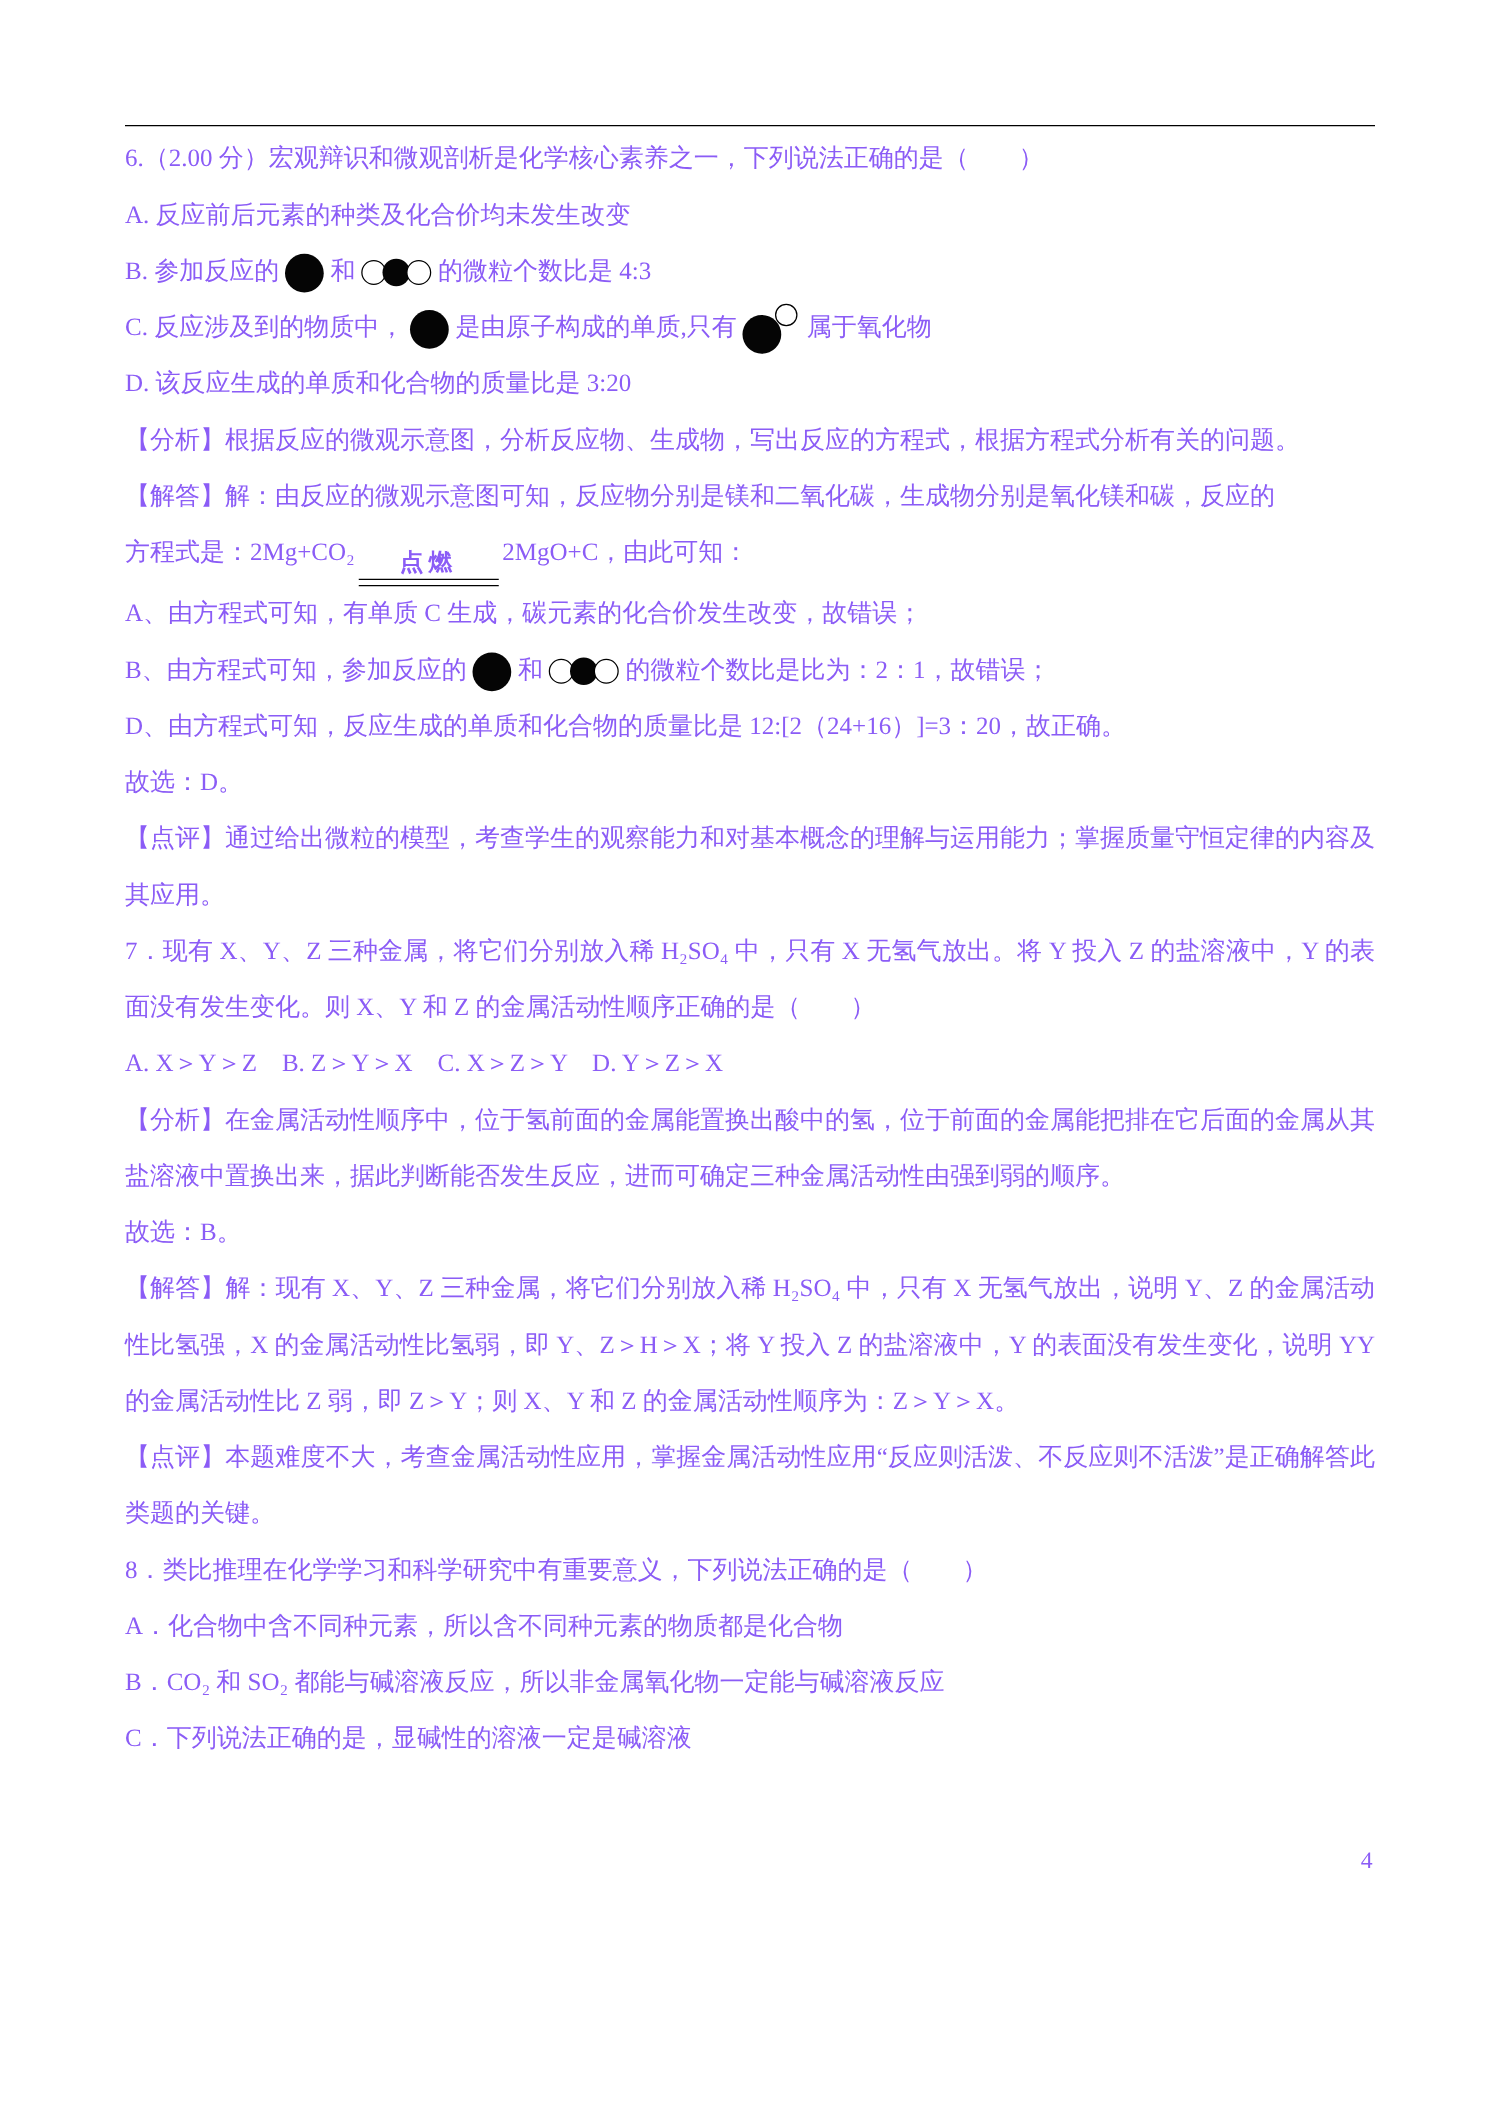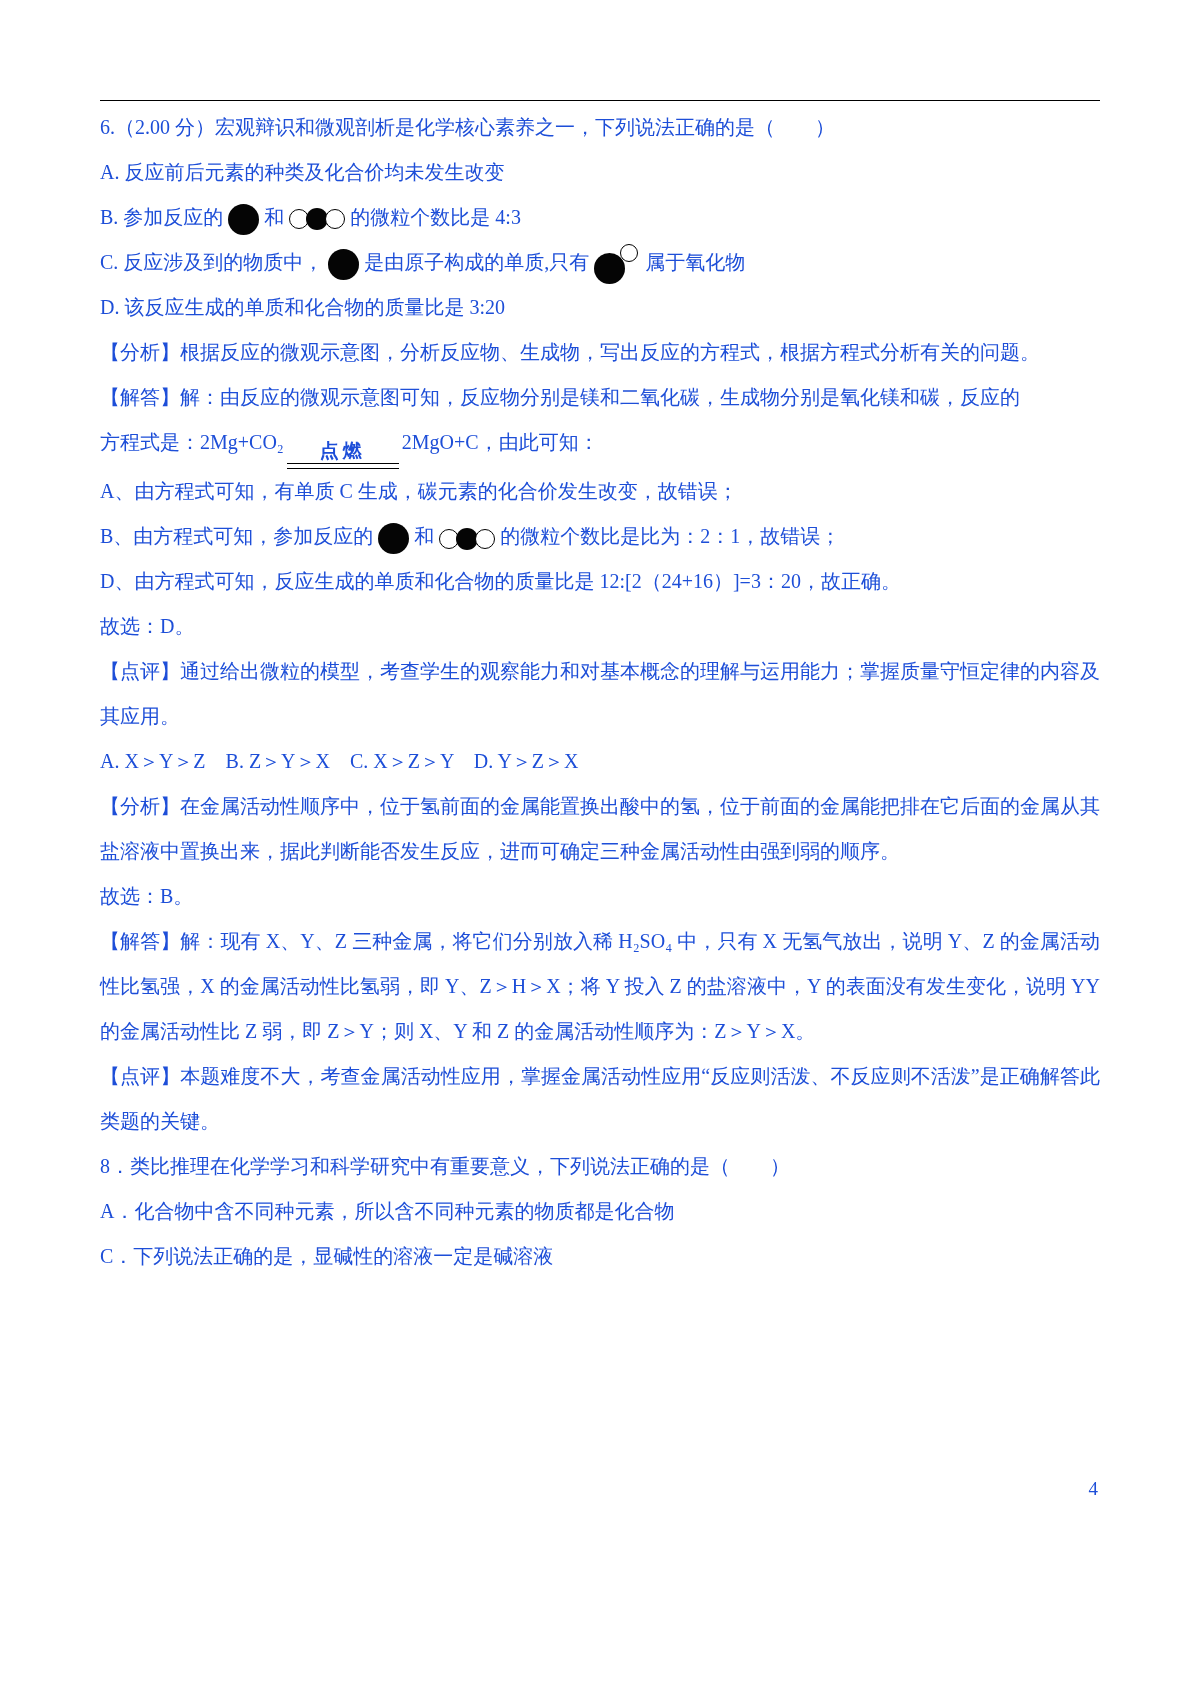--- a/index.html
+++ b/index.html
@@ -3,21 +3,21 @@
 <meta charset="utf-8">
 <style>
   html,body{margin:0;padding:0;background:#e8e8e8;}
   .page{
     position:relative;
     width:1200px;height:1698px;
     margin:0 auto;
     background:#ffffff;
     overflow:hidden;
     font-family:"Liberation Serif","DejaVu Serif",serif;
-    color:#1d4ed8;
+    color:#8b5cf6;
   }
   .content{position:absolute;left:100px;top:100px;width:1000px;}
   .top-rule{border-top:1.6px solid #000;height:0;margin-bottom:4px;}
   p.para{margin:0;font-size:20px;line-height:45px;text-align:justify;word-break:break-all;}
 
   
   .mol{display:inline-block;vertical-align:middle;margin:0 5px;line-height:0;}
   .mol i{display:inline-block;border-radius:50%;vertical-align:middle;box-sizing:border-box;}
   .atom-black{background:#050505;}
   .atom-white{background:#ffffff;border:1.8px solid #000;}
@@ -72,26 +72,28 @@
 
     <p class="para">
       <span>B、由方程式可知，参加反应的</span><span class="mol"><i class="atom-black d30"></i></span><span>和</span><span class="mol co2"><i class="atom-white d20"></i><i class="atom-black d22"></i><i class="atom-white d20"></i></span><span>的微粒个数比是比为：2：1，故错误；</span>
     </p>
 
 
     <p class="para">D、由方程式可知，反应生成的单质和化合物的质量比是 12:[2（24+16）]=3：20，故正确。</p>
     <p class="para">故选：D。</p>
     <p class="para">【点评】通过给出微粒的模型，考查学生的观察能力和对基本概念的理解与运用能力；掌握质量守恒定律的内容及其应用。</p>
 
+    <p class="para">7．现有 X、Y、Z 三种金属，将它们分别放入稀 H₂SO₄ 中，只有 X 无氢气放出。将 Y 投入 Z 的盐溶液中，Y 的表面没有发生变化。则 X、Y 和 Z 的金属活动性顺序正确的是（　　）</p>
     <p class="para">A. X＞Y＞Z　B. Z＞Y＞X　C. X＞Z＞Y　D. Y＞Z＞X</p>
     <p class="para">【分析】在金属活动性顺序中，位于氢前面的金属能置换出酸中的氢，位于前面的金属能把排在它后面的金属从其盐溶液中置换出来，据此判断能否发生反应，进而可确定三种金属活动性由强到弱的顺序。</p>
     <p class="para">故选：B。</p>
     <p class="para">【解答】解：现有 X、Y、Z 三种金属，将它们分别放入稀 H₂SO₄ 中，只有 X 无氢气放出，说明 Y、Z 的金属活动性比氢强，X 的金属活动性比氢弱，即 Y、Z＞H＞X；将 Y 投入 Z 的盐溶液中，Y 的表面没有发生变化，说明 YY 的金属活动性比 Z 弱，即 Z＞Y；则 X、Y 和 Z 的金属活动性顺序为：Z＞Y＞X。</p>
     <p class="para">【点评】本题难度不大，考查金属活动性应用，掌握金属活动性应用“反应则活泼、不反应则不活泼”是正确解答此类题的关键。</p>
 
     <p class="para">8．类比推理在化学学习和科学研究中有重要意义，下列说法正确的是（　　）</p>
     <p class="para">A．化合物中含不同种元素，所以含不同种元素的物质都是化合物</p>
+    <p class="para">B．CO₂ 和 SO₂ 都能与碱溶液反应，所以非金属氧化物一定能与碱溶液反应</p>
     <p class="para">C．下列说法正确的是，显碱性的溶液一定是碱溶液</p>
 
   </div>
 
   <div class="page-number">4</div>
 </div>
 
 </body></html>

